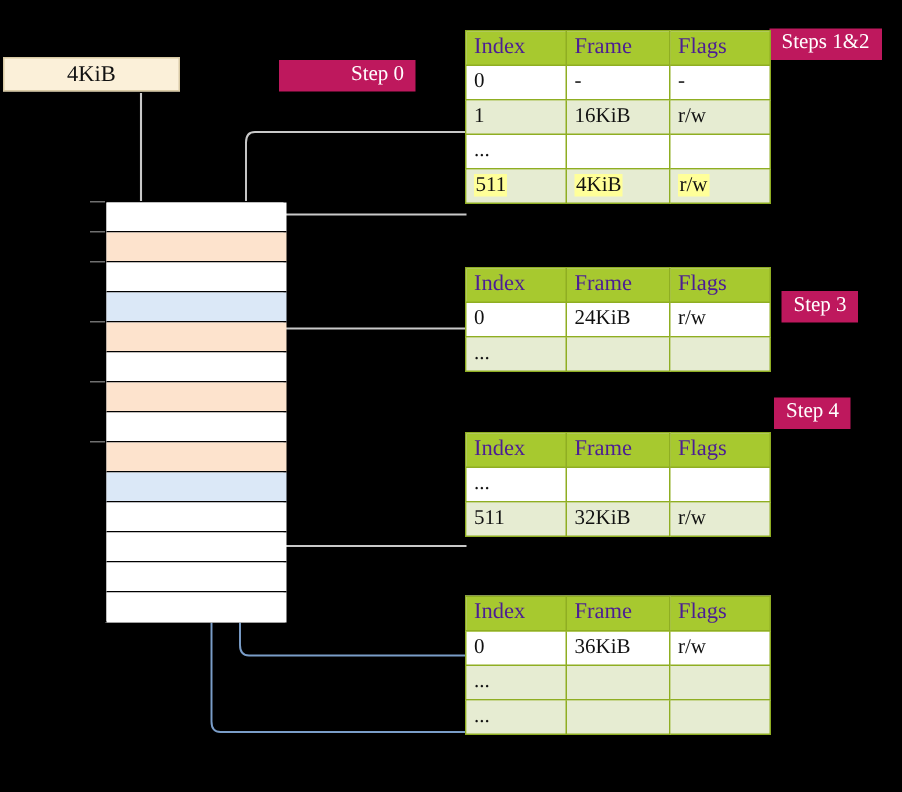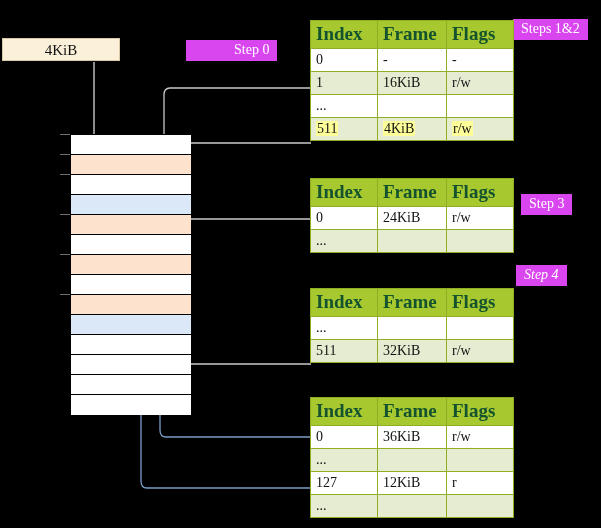--- a/index.html
+++ b/index.html
@@ -24,21 +24,21 @@
     color:#111;
     font-size:15px;
     text-align:center;
     line-height:22px;
     box-sizing:border-box;
   }
 
   
   .step-badge{
     position:absolute;
-    background:#d946ef;
+    background:#be185d;
     color:#ffffff;
     font-size:14px;
     line-height:18px;
     padding:1px 8px 2px 8px;
     text-align:center;
     white-space:nowrap;
     box-sizing:border-box;
     box-shadow:0 1px 0 rgba(0,0,0,.4);
   }
 
@@ -71,23 +71,23 @@
   .ptable{
     position:absolute;
     border-collapse:collapse;
     background:#ffffff;
     font-size:14px;
     box-sizing:border-box;
   }
   .ptable table{border-collapse:collapse;table-layout:fixed;width:170px;}
   .ptable th{
     background:#a7c92f;
-    color:#14532d;
-    font-weight:bold;
-    font-size:19px;
+    color:#4c1d95;
+    font-weight:normal;
+    font-size:15px;
     text-align:left;
     padding:2px 5px 3px 5px;
     border:1px solid #8fae22;
     white-space:nowrap;
   }
   .ptable td{
     padding:2px 5px 3px 5px;
     border:1px solid #8fae22;
     color:#111;
     background:#ffffff;
@@ -140,21 +140,21 @@
 
   <div class="step-badge" style="left:186px;top:40px;padding-left:48px;">
     <span>Step 0</span>
   </div>
   <div class="step-badge" style="left:513px;top:19px;">
     <span>Steps 1&amp;2</span>
   </div>
   <div class="step-badge" style="left:521px;top:158px;margin-top:36px;">
     <span>Step 3</span>
   </div>
-  <div class="step-badge" style="left:516px;top:265px;font-style:italic;">
+  <div class="step-badge" style="left:516px;top:265px;">
     <span>Step 4</span>
   </div>
 
   <div id="memcol">
       <div class="memrow" style="top: 0px; height: 20px;"></div>
       <div class="memrow orange" style="top: 20px; height: 20px;"></div>
       <div class="memrow" style="top: 40px; height: 20px;"></div>
       <div class="memrow blue" style="top: 60px; height: 20px;"></div>
       <div class="memrow orange" style="top: 80px; height: 20px;"></div>
       <div class="memrow" style="top: 100px; height: 20px;"></div>
@@ -263,25 +263,20 @@
         <tr>
           <td>0</td>
           <td>36KiB</td>
           <td>r/w</td>
         </tr>
         <tr class="alt">
           <td>...</td>
           <td></td>
           <td></td>
         </tr>
-        <tr>
-          <td>127</td>
-          <td>12KiB</td>
-          <td>r</td>
-        </tr>
         <tr class="alt">
           <td>...</td>
           <td></td>
           <td></td>
         </tr>
       </tbody>
     </table>
   </div>
 
 <div class="tick" style="left: 60px; top: 134px;"></div>

